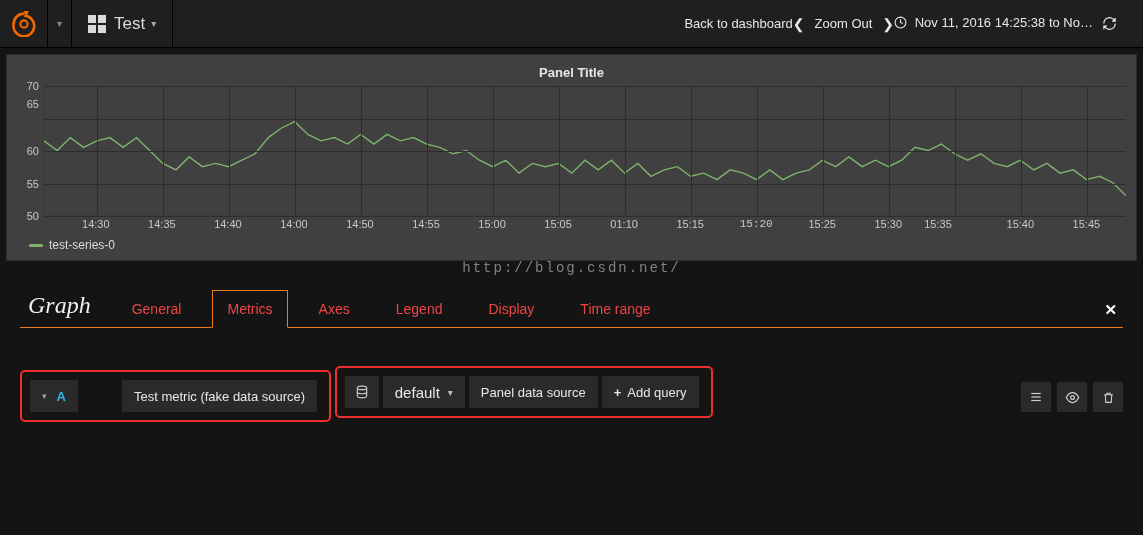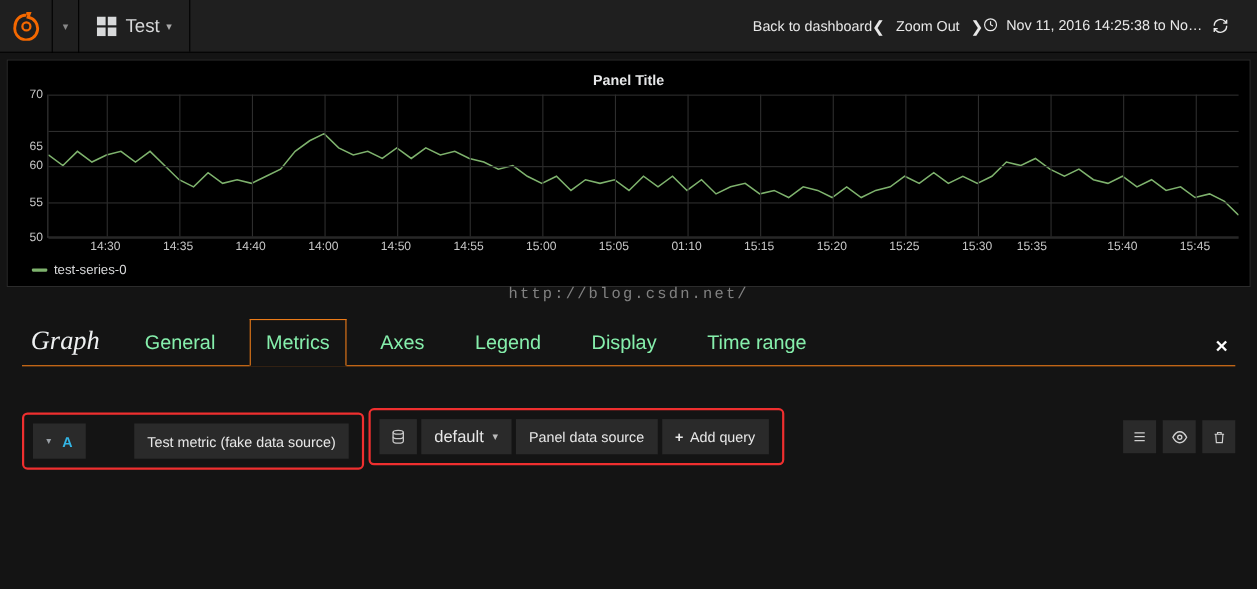--- a/index.html
+++ b/index.html
@@ -65,21 +65,21 @@
   .nav-sep { display:flex; align-items:center; gap:10px; }
   .nav-chev { font-size:14px; color:#e8e8e8; cursor:pointer; }
   .clock-icon { display:inline-block; margin-right:4px; vertical-align:-2px;}
   .refresh-cell {
     width:32px;display:flex;align-items:center;justify-content:center;
     cursor:pointer;
   }
   
   .panel {
     margin: 6px 6px 0 6px;
-    background: #000000;
+    background: #404040;
     border: 1px solid #2c2c2c;
     position:relative;
     padding: 6px 10px 8px 10px;
   }
   .panel-title {
     text-align:center;
     font-size:13px;
     font-weight:bold;
     color:#e6e7e8;
     padding: 4px 0 6px 0;
@@ -160,22 +160,22 @@
   .editor-title {
     font-style: italic;
     font-family: Georgia, "Times New Roman", serif;
     font-size: 24px;
     color:#eef0f1;
     padding: 0 12px 8px 8px;
     margin-right: 14px;
   }
   .tab {
     padding: 10px 14px;
-    font-size: 18px;
-    color:#86efac;
+    font-size: 14px;
+    color:#ef4444;
     cursor:pointer;
     margin-right: 16px;
     position:relative;
     bottom:-1px;
     border:1px solid transparent;
   }
   .tab.active {
     border:1px solid #eb7b18;
     border-bottom:1px solid #141414;
     background:#141414;
@@ -280,21 +280,21 @@
   </div>
 </div>
 
 <div class="panel">
   <div class="panel-title">Panel Title</div>
   <div class="chart-wrap">
     <div class="yaxis" id="yaxis">
         <span class="ytick" style="top: 130px;">50</span>
         <span class="ytick" style="top: 97.5px;">55</span>
         <span class="ytick" style="top: 65px;">60</span>
-        <span class="ytick" style="top: 47px;">65</span>
+        <span class="ytick" style="top: 18px;">65</span>
         <span class="ytick" style="top: 0px;">70</span>
       </div>
     <div class="chart-area" id="chart-area">
       <svg class="series-line" id="series-svg" preserveAspectRatio="none" viewBox="0 0 1083 130">
           <path d="M0.0 55.3 L13.2 65.0 L26.4 52.0 L39.6 61.8 L52.8 55.3 L66.0 52.0 L79.2 61.8 L92.5 52.0 L105.7 65.0 L118.9 78.0 L132.1 84.5 L145.3 71.5 L158.5 81.3 L171.7 78.0 L184.9 81.3 L198.1 74.8 L211.3 68.3 L224.5 52.0 L237.7 42.3 L250.9 35.8 L264.1 48.8 L277.4 55.3 L290.6 52.0 L303.8 58.5 L317.0 48.8 L330.2 58.5 L343.4 48.8 L356.6 55.3 L369.8 52.0 L383.0 58.5 L396.2 61.8 L409.4 68.3 L422.6 65.0 L435.8 74.8 L449.0 81.3 L462.3 74.8 L475.5 87.8 L488.7 78.0 L501.9 81.3 L515.1 78.0 L528.3 87.8 L541.5 74.8 L554.7 84.5 L567.9 74.8 L581.1 87.8 L594.3 78.0 L607.5 91.0 L620.7 84.5 L634.0 81.3 L647.2 91.0 L660.4 87.8 L673.6 94.3 L686.8 84.5 L700.0 87.8 L713.2 94.3 L726.4 84.5 L739.6 94.3 L752.8 87.8 L766.0 84.5 L779.2 74.8 L792.4 81.3 L805.6 71.5 L818.9 81.3 L832.1 74.8 L845.3 81.3 L858.5 74.8 L871.7 61.8 L884.9 65.0 L898.1 58.5 L911.3 68.3 L924.5 74.8 L937.7 68.3 L950.9 78.0 L964.1 81.3 L977.3 74.8 L990.5 84.5 L1003.8 78.0 L1017.0 87.8 L1030.2 84.5 L1043.4 94.3 L1056.6 91.0 L1069.8 97.5 L1083.0 110.5 " fill="none" stroke="#7eb26d" stroke-width="1.4"></path>
         </svg>
     <div class="grid-h" style="top: 130px;"></div>
         <div class="grid-h" style="top: 97.5px;"></div>
         <div class="grid-h" style="top: 65px;"></div>
         <div class="grid-h" style="top: 32.5px;"></div>
@@ -321,21 +321,21 @@
       <span class="xtick" style="left: 52.8293px;">14:30</span>
       <span class="xtick" style="left: 118.866px;">14:35</span>
       <span class="xtick" style="left: 184.902px;">14:40</span>
       <span class="xtick" style="left: 250.939px;">14:00</span>
       <span class="xtick" style="left: 316.976px;">14:50</span>
       <span class="xtick" style="left: 383.012px;">14:55</span>
       <span class="xtick" style="left: 449.049px;">15:00</span>
       <span class="xtick" style="left: 515.085px;">15:05</span>
       <span class="xtick" style="left: 581.122px;">01:10</span>
       <span class="xtick" style="left: 647.159px;">15:15</span>
-      <span class="xtick" style="left: 713.195px;">15:20</span>
+      <span class="xtick" style="left: 713.195px; font-family: Liberation Mono, monospace;">15:20</span>
       <span class="xtick" style="left: 779.232px;">15:25</span>
       <span class="xtick" style="left: 845.268px;">15:30</span>
       <span class="xtick" style="left: 895px;">15:35</span>
       <span class="xtick" style="left: 977.341px;">15:40</span>
       <span class="xtick" style="left: 1043.38px;">15:45</span>
     </div>
   <div class="legend">
     <span class="legend-swatch" id="legend-swatch" style="background: rgb(126, 178, 109);"></span>
     <span>test-series-0</span>
   </div>

